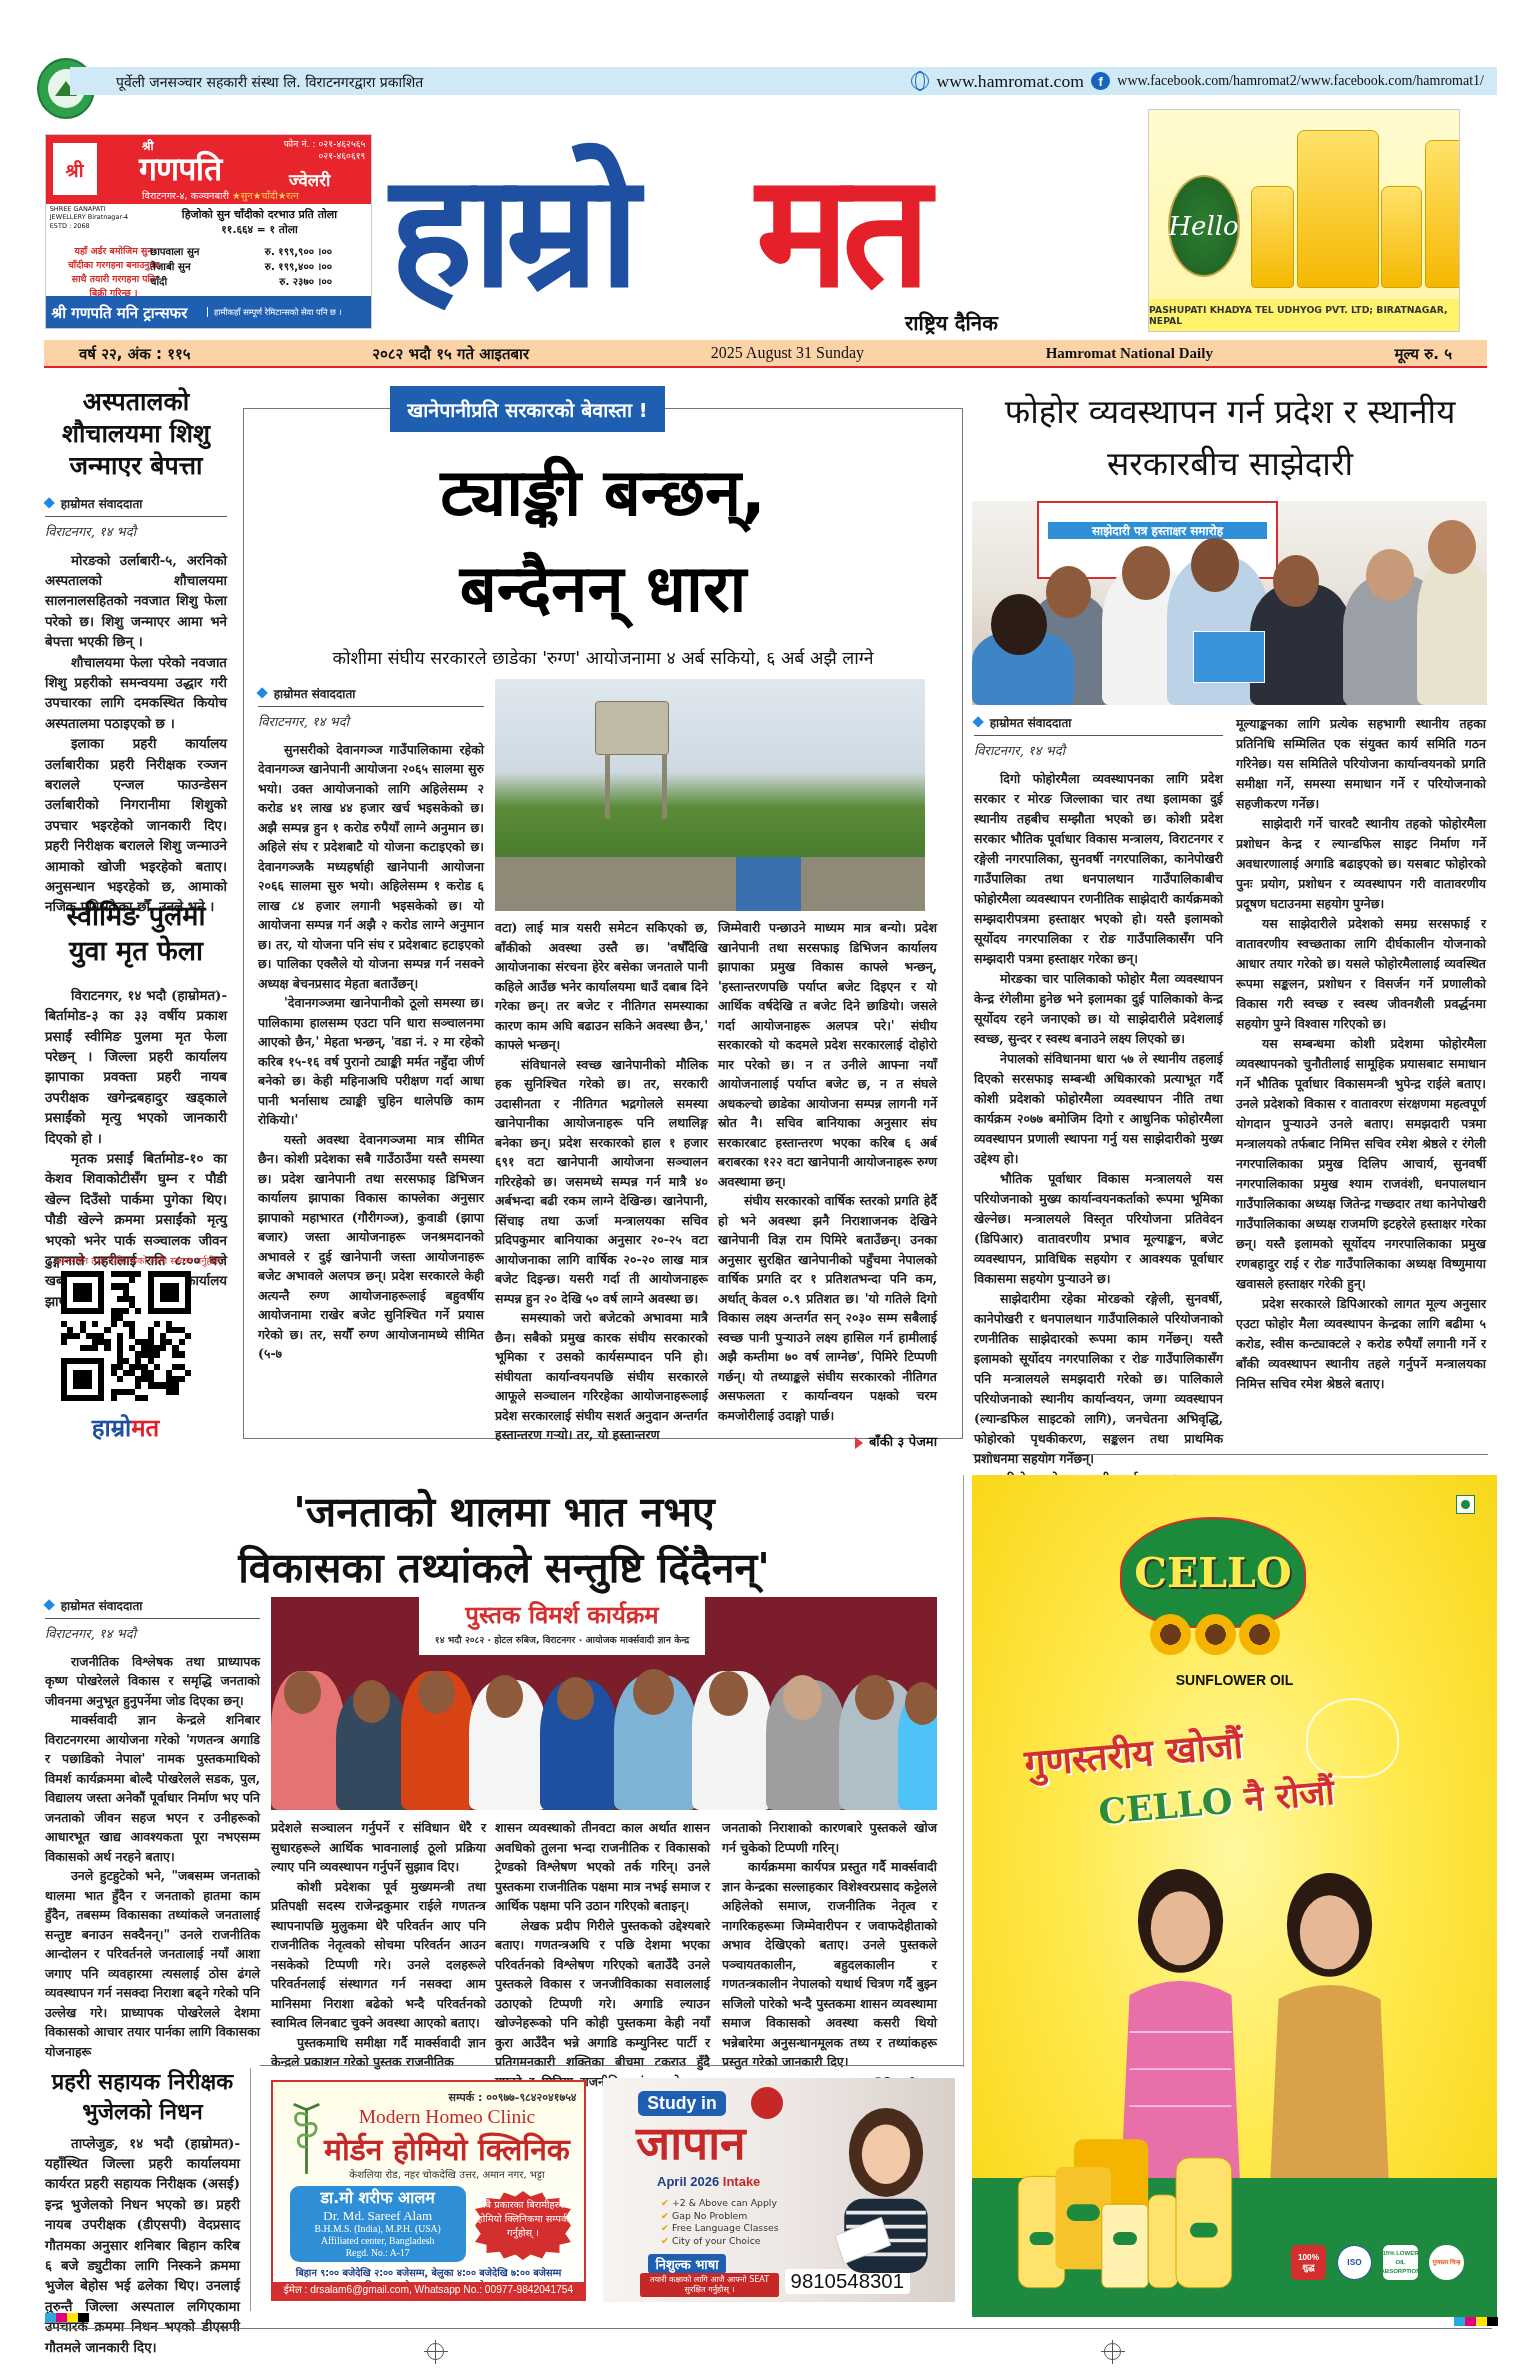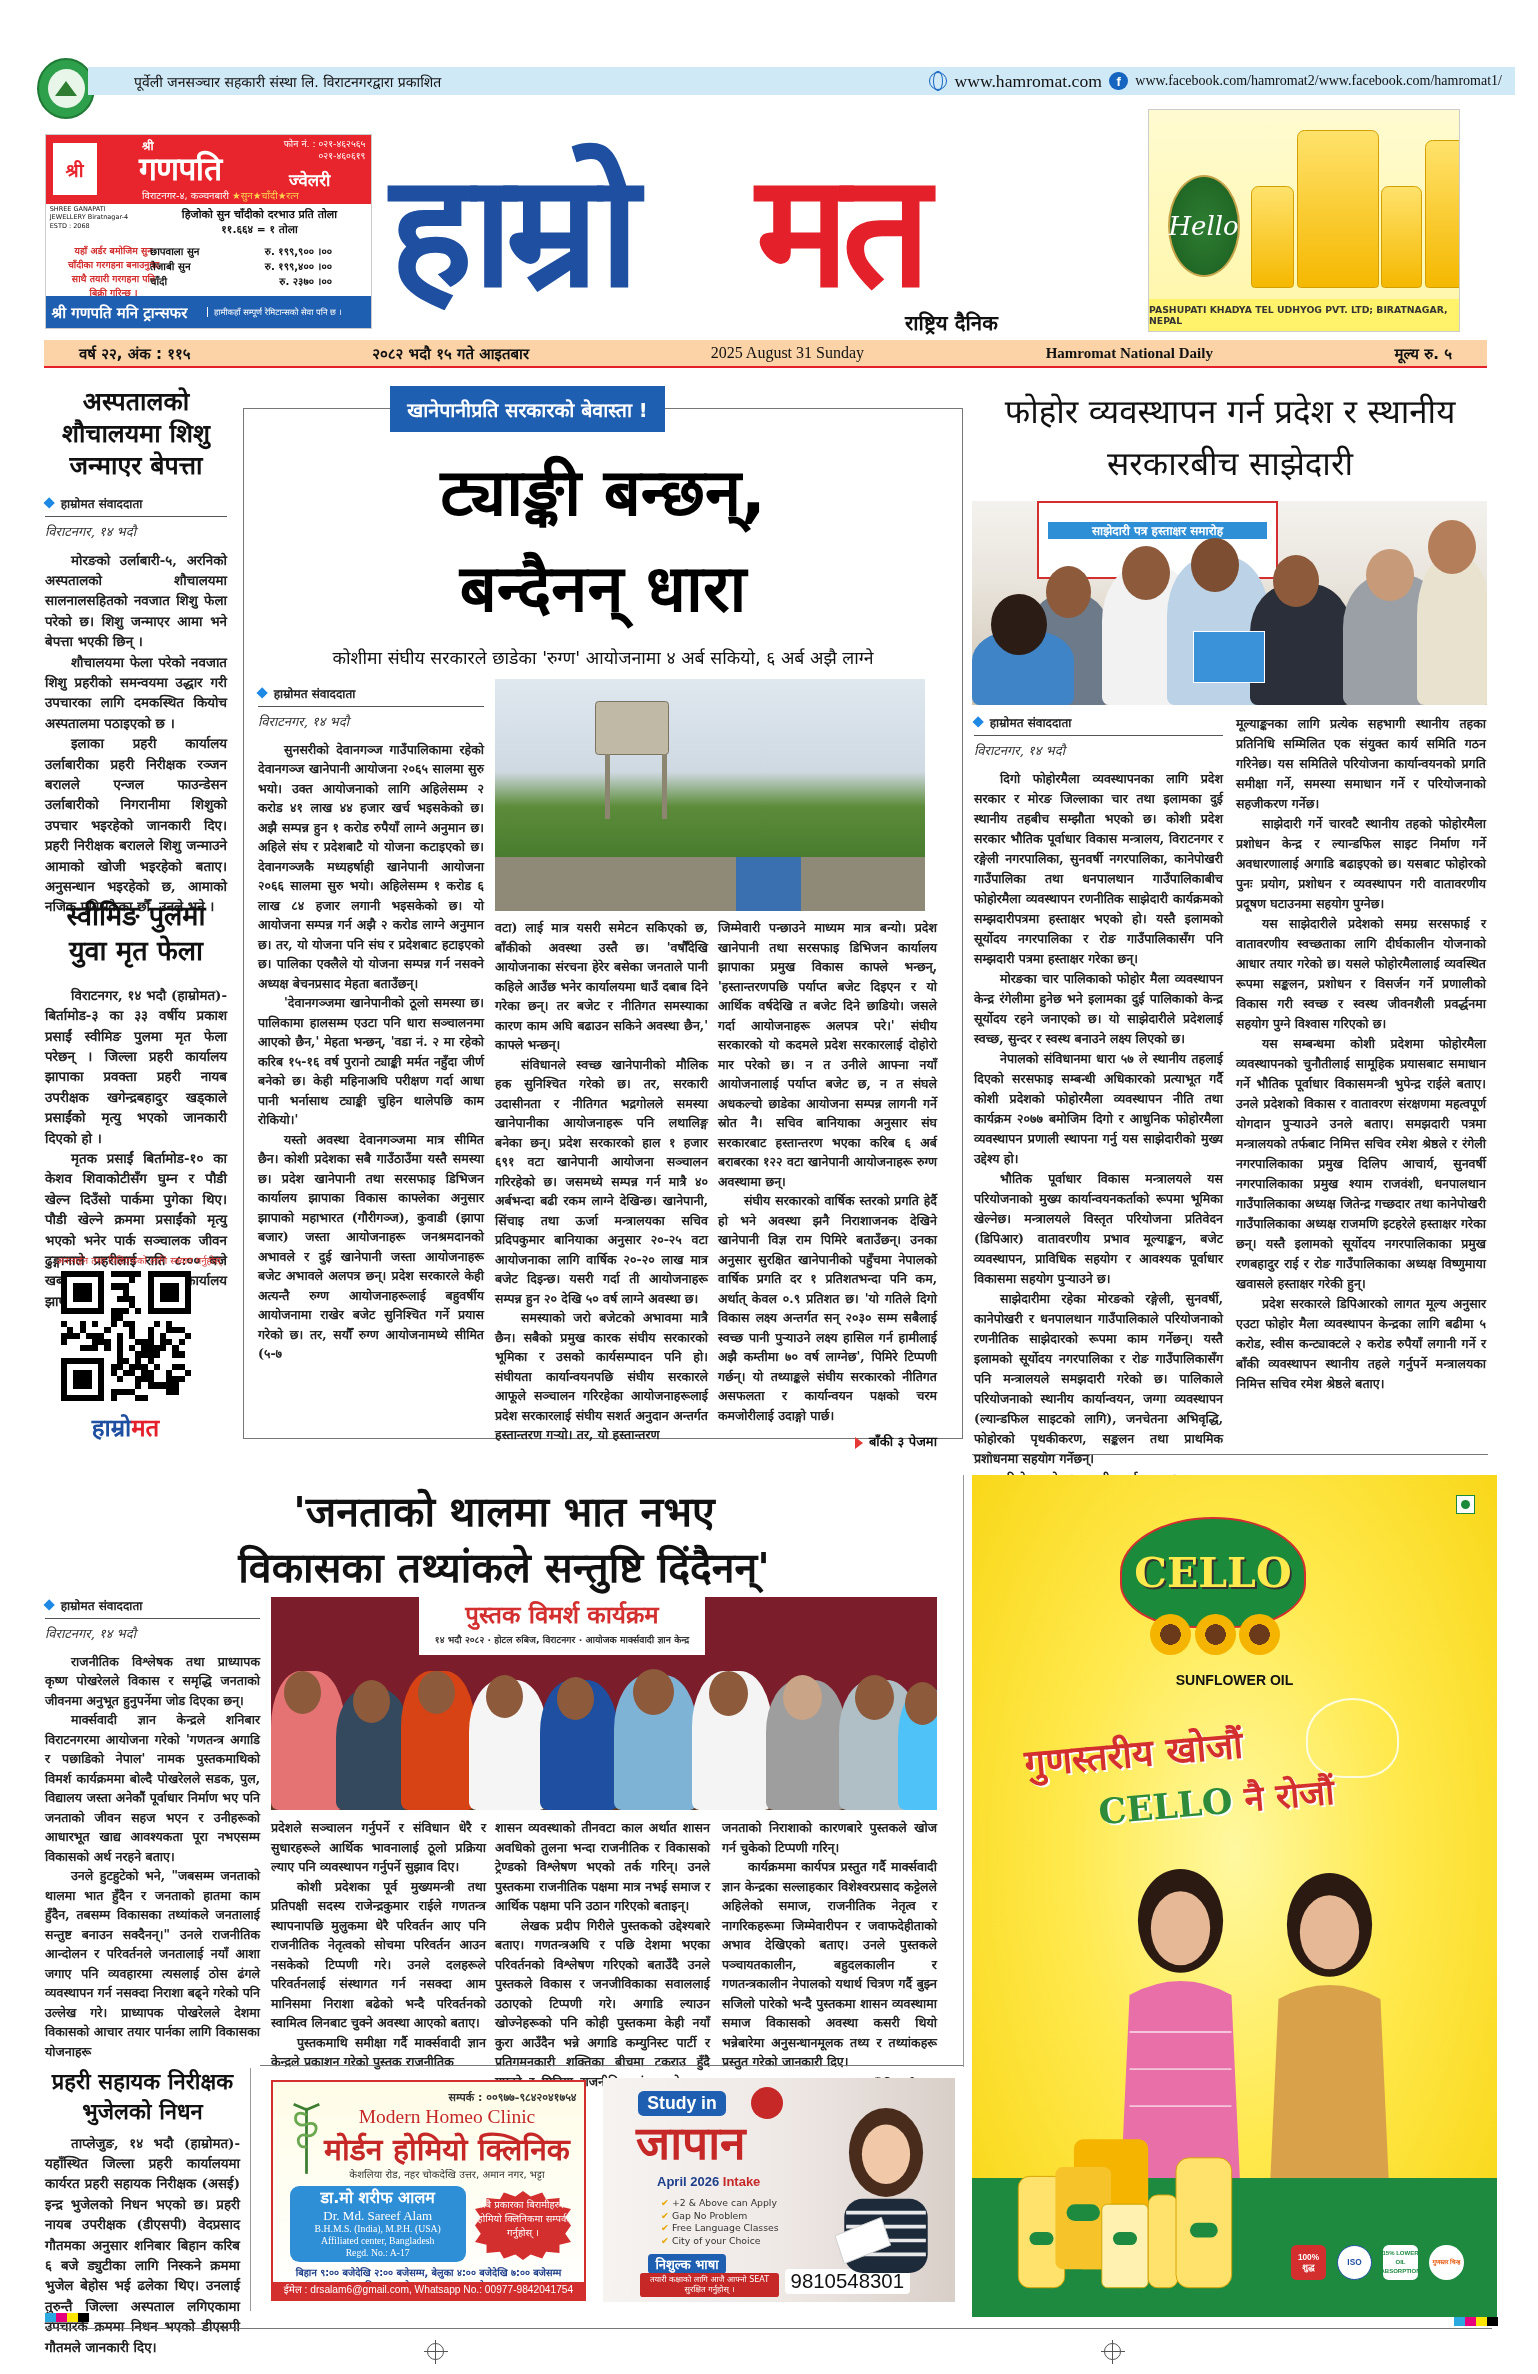--- a/index.html
+++ b/index.html
@@ -9,21 +9,21 @@
   .txt { font-family: "DejaVu Serif", serif; font-size: 13.4px; line-height: 20.4px; text-align: justify; color: #222; }
   .txt p { text-indent: 26px; margin-bottom: 0; font-weight: bold; }
   .byline { font-family: "DejaVu Sans", sans-serif; font-size: 12px; font-weight: bold; color: #222; border-bottom: 1.4px solid #555; padding-bottom: 3.7px; display: flex; align-items: center; gap: 7.4px; }
   .byline .dia { width: 8.3px; height: 8.3px; background: #1e88e5; transform: rotate(45deg); display: inline-block; }
   .dateline { font-family: "DejaVu Serif", serif; font-style: italic; font-size: 13px; color: #333; margin: 5.6px 0 9.3px; }
   .h-left { font-family: "DejaVu Sans", sans-serif; font-weight: bold; text-align: center; color: #111; }
   .cont { font-family: "DejaVu Sans", sans-serif; font-weight: bold; font-size: 13px; color: #111; text-align: right; }
   .cont .tri { display: inline-block; width: 0; height: 0; border-top: 6.5px solid transparent; border-bottom: 6.5px solid transparent; border-left: 8.3px solid #e53935; vertical-align: middle; margin-right: 5.6px; }
 
   
-  #pub-strip { left: 88px; top: 67px; width: 1427px; height: 28px; background: #cfe9f7; display: flex; align-items: center; padding-left: 46px; font-size: 14px; font-family: "DejaVu Sans", sans-serif; }
+  #pub-strip { left: 70px; top: 67px; width: 1427px; height: 28px; background: #cfe9f7; display: flex; align-items: center; padding-left: 46px; font-size: 14px; font-family: "DejaVu Sans", sans-serif; }
   #pub-strip .right { margin-left: auto; display: flex; align-items: center; gap: 7.4px; padding-right: 13px; font-family: "Liberation Serif", serif; }
   .globe { width: 18.6px; height: 18.6px; border: 1.9px solid #1565c0; border-radius: 50%; display: inline-block; position: relative; }
   .globe::before { content: ""; position: absolute; left: 3.7px; top: -1.9px; width: 7.4px; height: 18.6px; border: 1.4px solid #1565c0; border-radius: 50%; }
   .fb { width: 18.6px; height: 18.6px; background: #1565c0; border-radius: 50%; color: #fff; font-weight: bold; font-size: 13px; display: inline-flex; align-items: center; justify-content: center; font-family: "Liberation Sans", sans-serif; }
   #coop-logo { left: 37px; top: 58px; width: 58px; height: 61px; border-radius: 50%; background: #2e9f4a; border: 2.8px solid #1f7a36; display: flex; align-items: center; justify-content: center; }
   #coop-logo .inner { width: 37px; height: 39px; border-radius: 50%; background: #e8f5e9; display:flex; align-items:center; justify-content:center; }
   #coop-logo .inner::after { content:""; width: 0; height: 0; border-left: 11px solid transparent; border-right: 11px solid transparent; border-bottom: 15px solid #2e7d32; }
 
   
   #jewel-ad { left: 45px; top: 134px; width: 327px; height: 195px; border: 0.9px solid #ccc; background: #fff; }

